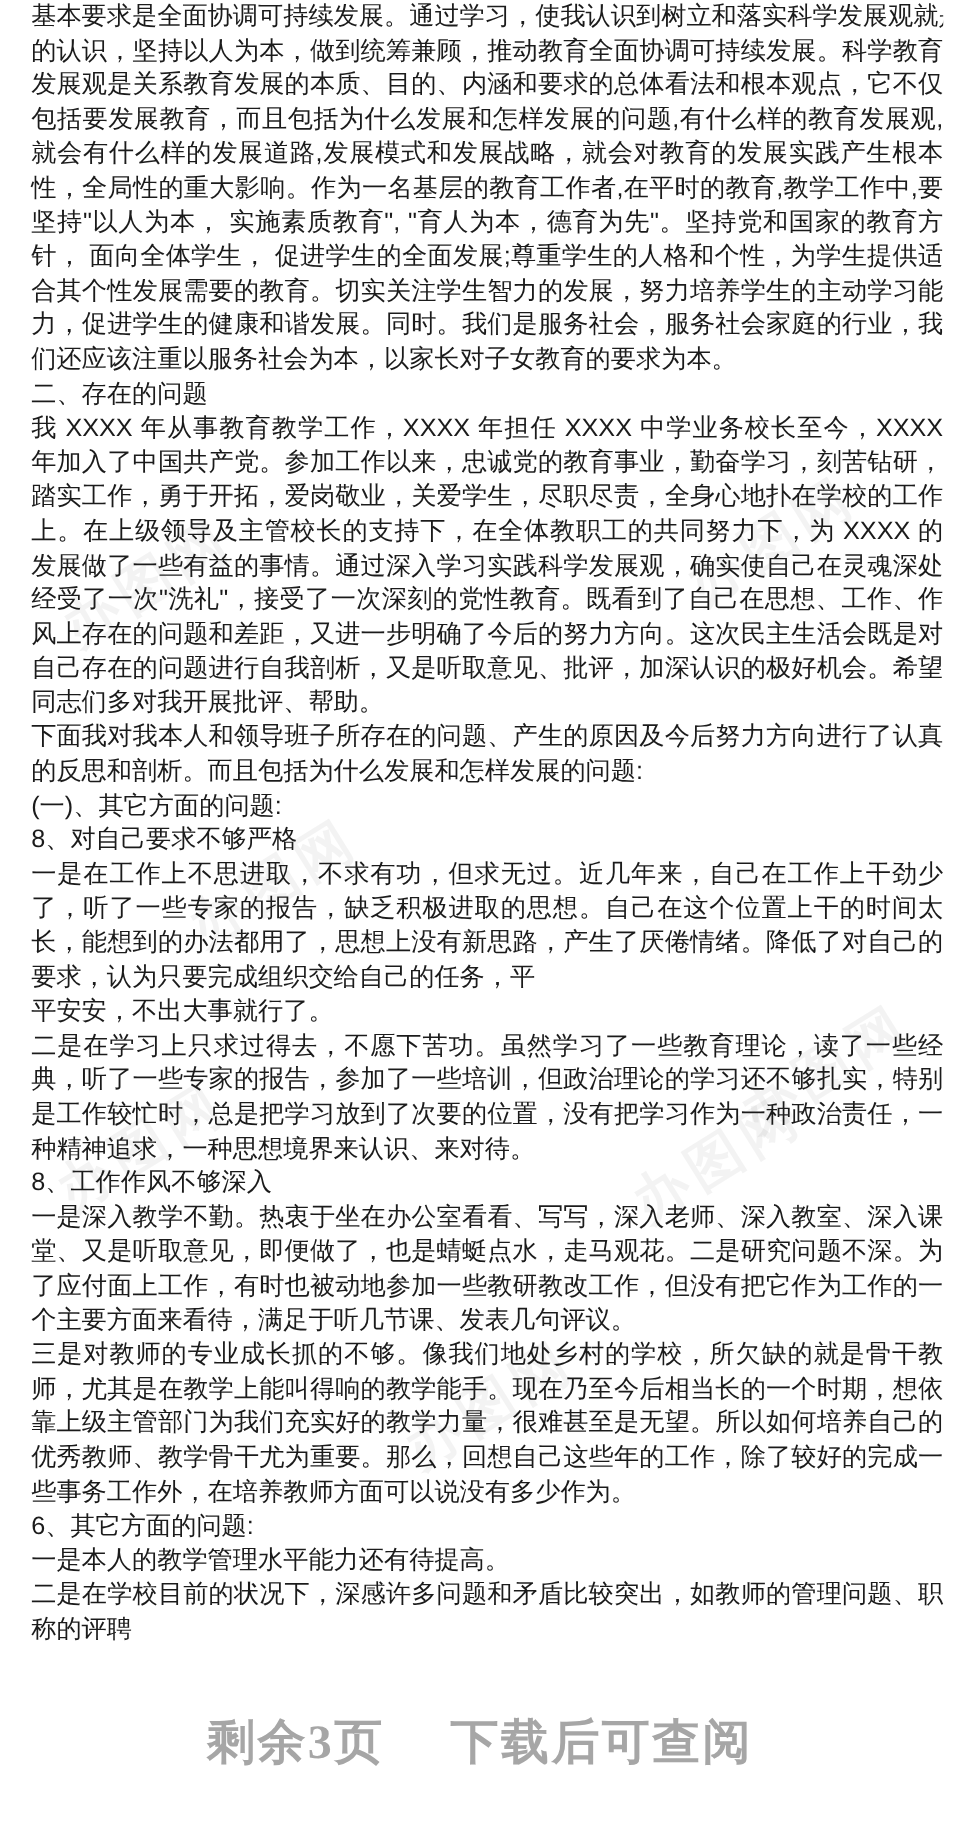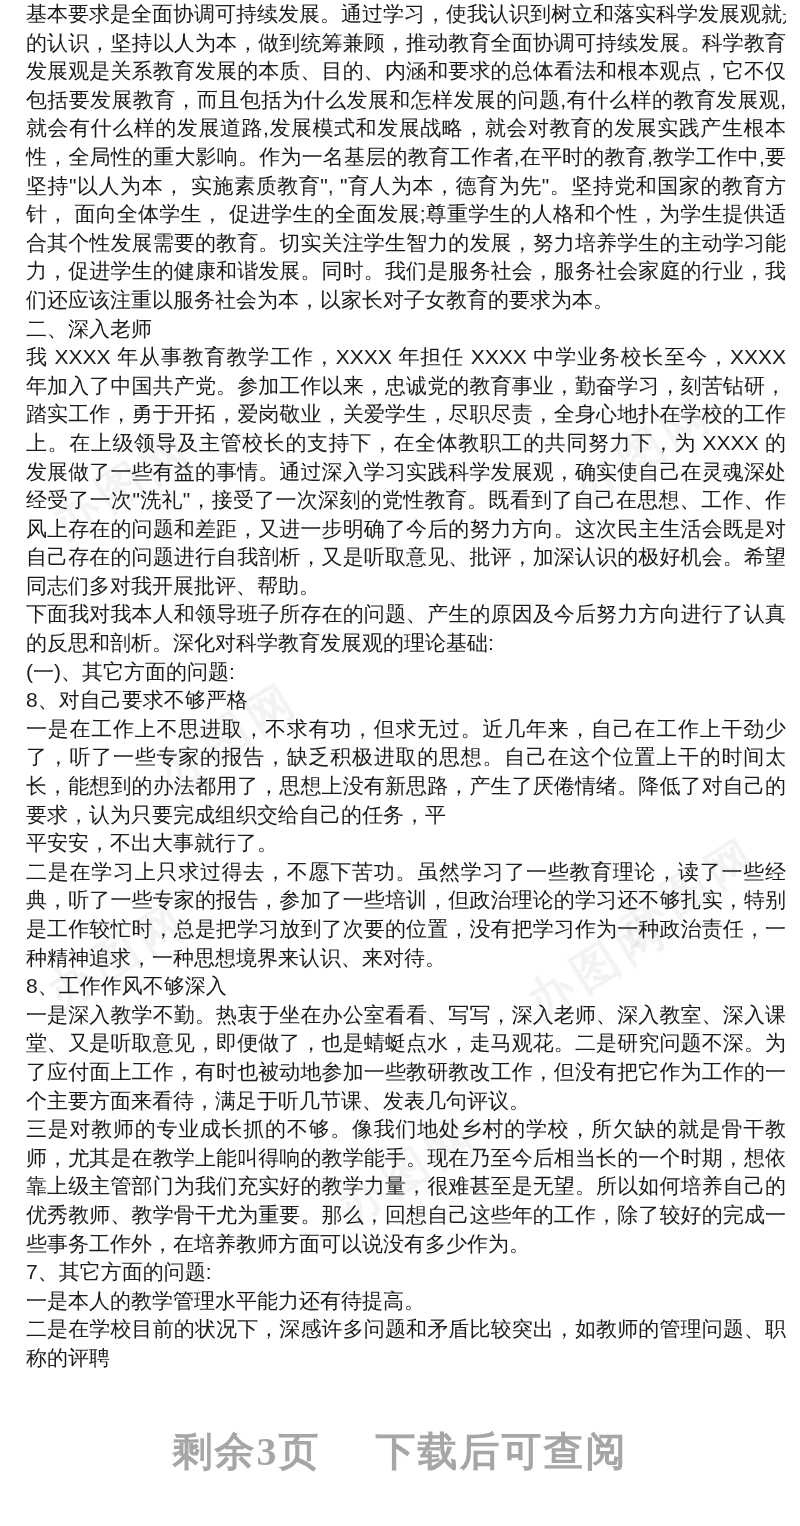--- a/index.html
+++ b/index.html
@@ -64,32 +64,32 @@
   <div class="watermark" style="left:565px;top:420px;">办图网</div>
   <div class="watermark" style="left:150px;top:705px;">办图网</div>
   <div class="watermark" style="left:610px;top:860px;">办图网</div>
   <div class="watermark" style="left:40px;top:925px;">办图网</div>
   <div class="watermark" style="left:520px;top:935px;">办图网</div>
   <div class="watermark" style="left:330px;top:1140px;">办图网</div>
 
   <div class="doc">
     <p class="clipped-line">基本要求是全面协调可持续发展。通过学习，使我认识到树立和落实科学发展观就是要</p>
     <p>的认识，坚持以人为本，做到统筹兼顾，推动教育全面协调可持续发展。科学教育发展观是关系教育发展的本质、目的、内涵和要求的总体看法和根本观点，它不仅包括要发展教育，而且包括为什么发展和怎样发展的问题,有什么样的教育发展观,就会有什么样的发展道路,发展模式和发展战略，就会对教育的发展实践产生根本性，全局性的重大影响。作为一名基层的教育工作者,在平时的教育,教学工作中,要坚持"以人为本， 实施素质教育", "育人为本，德育为先"。坚持党和国家的教育方针， 面向全体学生， 促进学生的全面发展;尊重学生的人格和个性，为学生提供适合其个性发展需要的教育。切实关注学生智力的发展，努力培养学生的主动学习能力，促进学生的健康和谐发展。同时。我们是服务社会，服务社会家庭的行业，我们还应该注重以服务社会为本，以家长对子女教育的要求为本。</p>
-    <p>二、深入老师</p>
+    <p>二、存在的问题</p>
     <p>我 XXXX 年从事教育教学工作，XXXX 年担任 XXXX 中学业务校长至今，XXXX 年加入了中国共产党。参加工作以来，忠诚党的教育事业，勤奋学习，刻苦钻研，踏实工作，勇于开拓，爱岗敬业，关爱学生，尽职尽责，全身心地扑在学校的工作上。在上级领导及主管校长的支持下，在全体教职工的共同努力下，为 XXXX 的发展做了一些有益的事情。通过深入学习实践科学发展观，确实使自己在灵魂深处经受了一次"洗礼"，接受了一次深刻的党性教育。既看到了自己在思想、工作、作风上存在的问题和差距，又进一步明确了今后的努力方向。这次民主生活会既是对自己存在的问题进行自我剖析，又是听取意见、批评，加深认识的极好机会。希望同志们多对我开展批评、帮助。</p>
-    <p>下面我对我本人和领导班子所存在的问题、产生的原因及今后努力方向进行了认真的反思和剖析。深化对科学教育发展观的理论基础:</p>
+    <p>下面我对我本人和领导班子所存在的问题、产生的原因及今后努力方向进行了认真的反思和剖析。而且包括为什么发展和怎样发展的问题:</p>
     <p>(一)、其它方面的问题:</p>
     <p>8、对自己要求不够严格</p>
     <p>一是在工作上不思进取，不求有功，但求无过。近几年来，自己在工作上干劲少了，听了一些专家的报告，缺乏积极进取的思想。自己在这个位置上干的时间太长，能想到的办法都用了，思想上没有新思路，产生了厌倦情绪。降低了对自己的要求，认为只要完成组织交给自己的任务，平</p>
     <p>平安安，不出大事就行了。</p>
     <p>二是在学习上只求过得去，不愿下苦功。虽然学习了一些教育理论，读了一些经典，听了一些专家的报告，参加了一些培训，但政治理论的学习还不够扎实，特别是工作较忙时，总是把学习放到了次要的位置，没有把学习作为一种政治责任，一种精神追求，一种思想境界来认识、来对待。</p>
     <p>8、工作作风不够深入</p>
     <p>一是深入教学不勤。热衷于坐在办公室看看、写写，深入老师、深入教室、深入课堂、又是听取意见，即便做了，也是蜻蜓点水，走马观花。二是研究问题不深。为了应付面上工作，有时也被动地参加一些教研教改工作，但没有把它作为工作的一个主要方面来看待，满足于听几节课、发表几句评议。</p>
     <p>三是对教师的专业成长抓的不够。像我们地处乡村的学校，所欠缺的就是骨干教师，尤其是在教学上能叫得响的教学能手。现在乃至今后相当长的一个时期，想依靠上级主管部门为我们充实好的教学力量，很难甚至是无望。所以如何培养自己的优秀教师、教学骨干尤为重要。那么，回想自己这些年的工作，除了较好的完成一些事务工作外，在培养教师方面可以说没有多少作为。</p>
-    <p>7、其它方面的问题:</p>
+    <p>6、其它方面的问题:</p>
     <p>一是本人的教学管理水平能力还有待提高。</p>
     <p>二是在学校目前的状况下，深感许多问题和矛盾比较突出，如教师的管理问题、职称的评聘</p>
   </div>
 
   <div class="footer">
     <span class="remaining">剩余3页</span><span>下载后可查阅</span>
   </div>
 
 </div>
 

